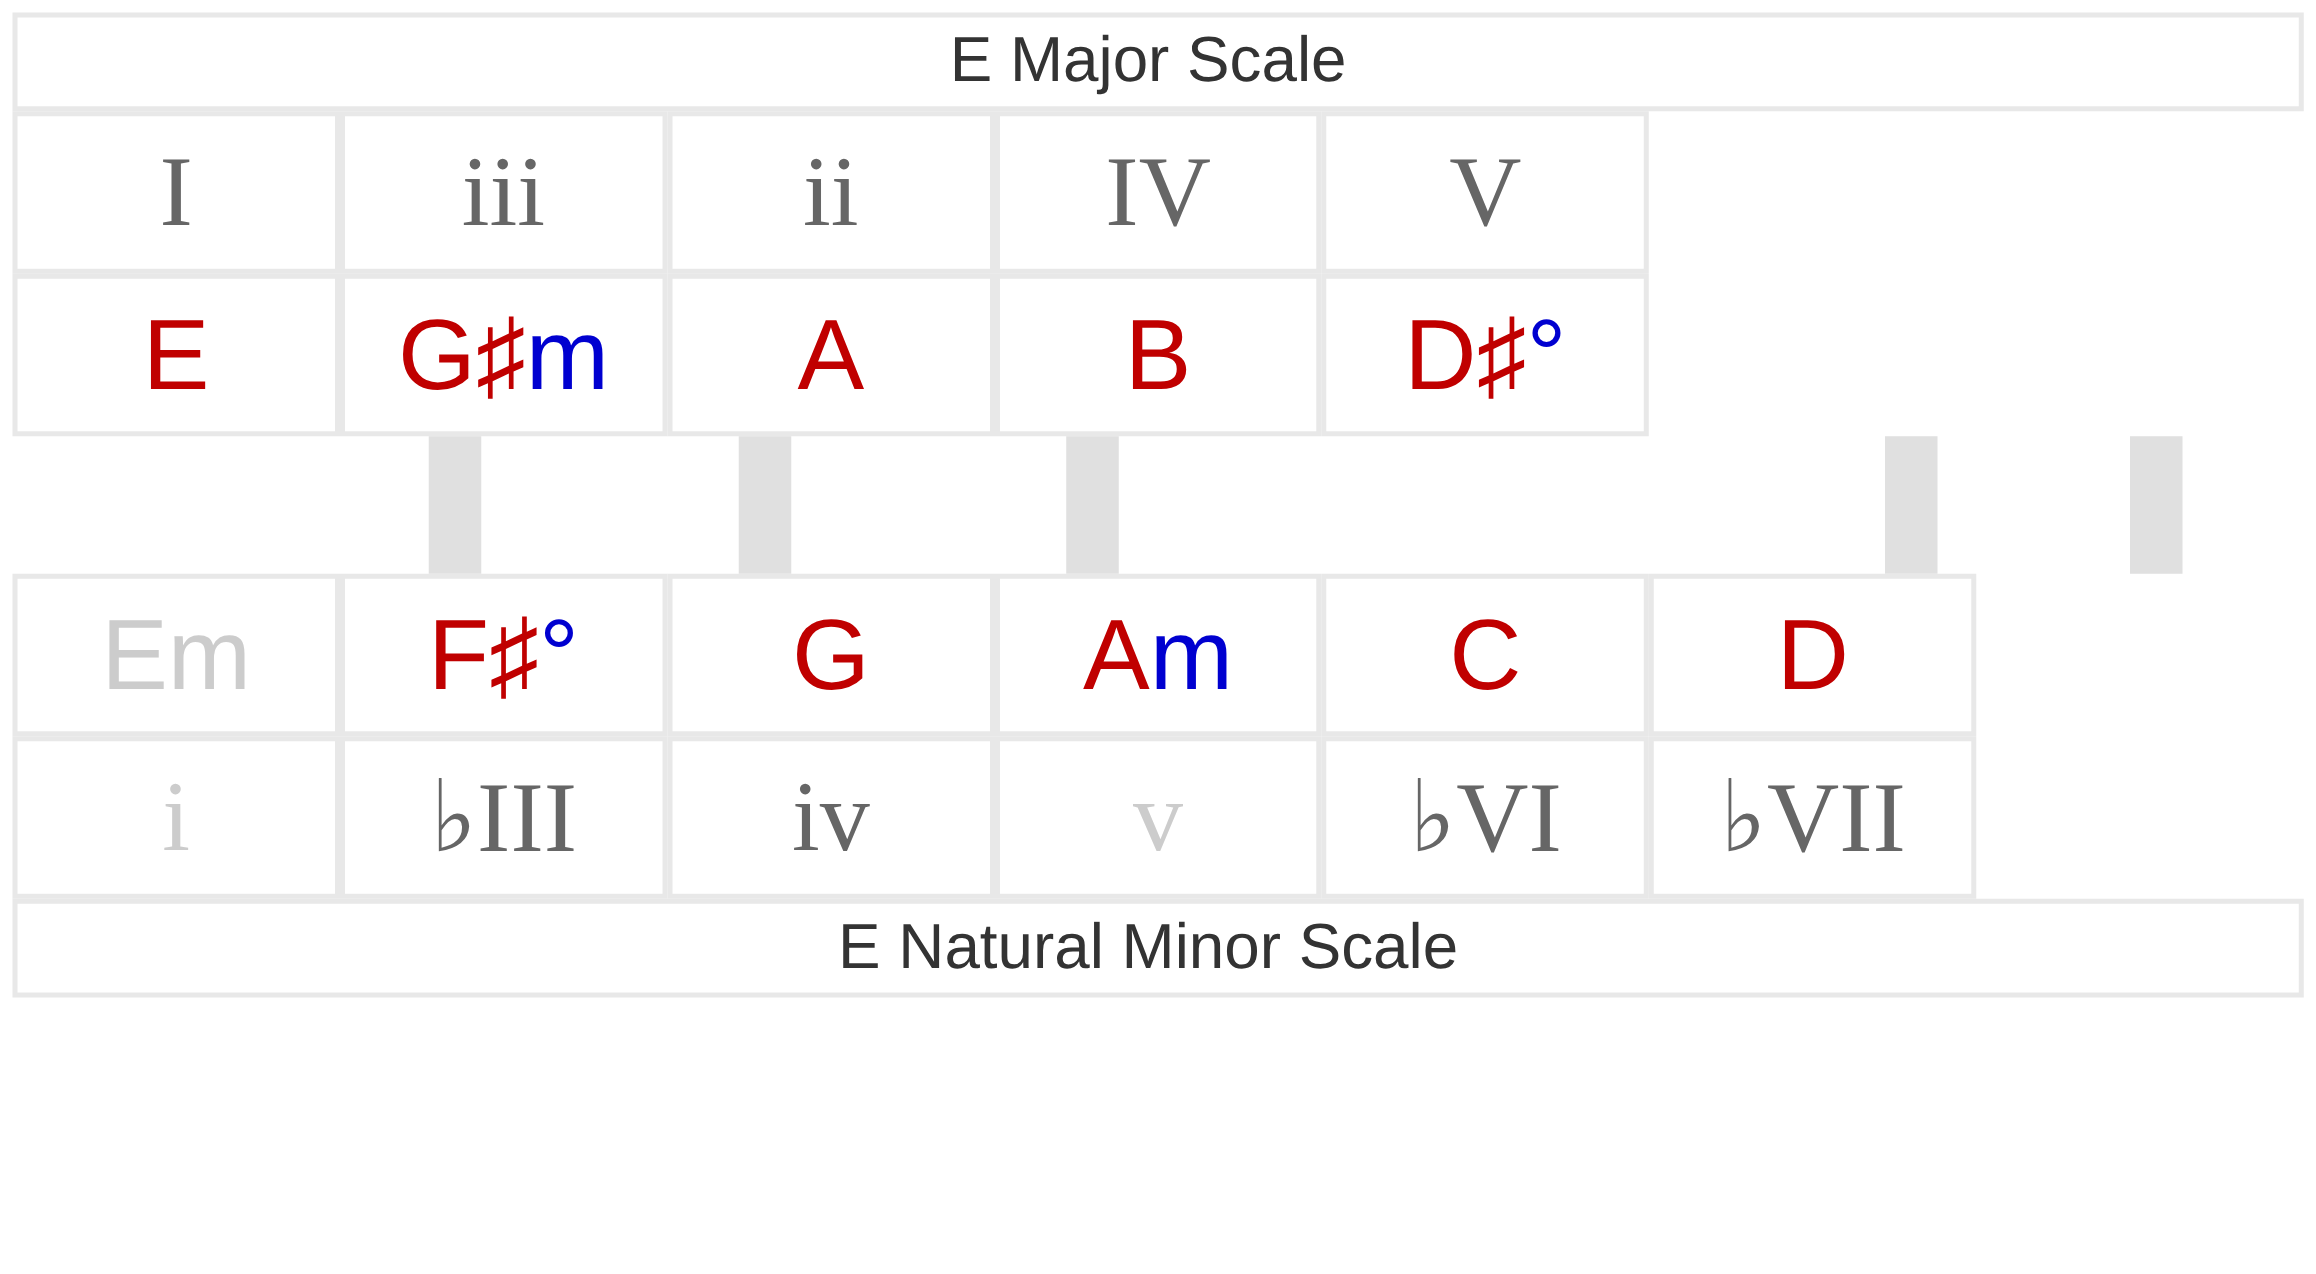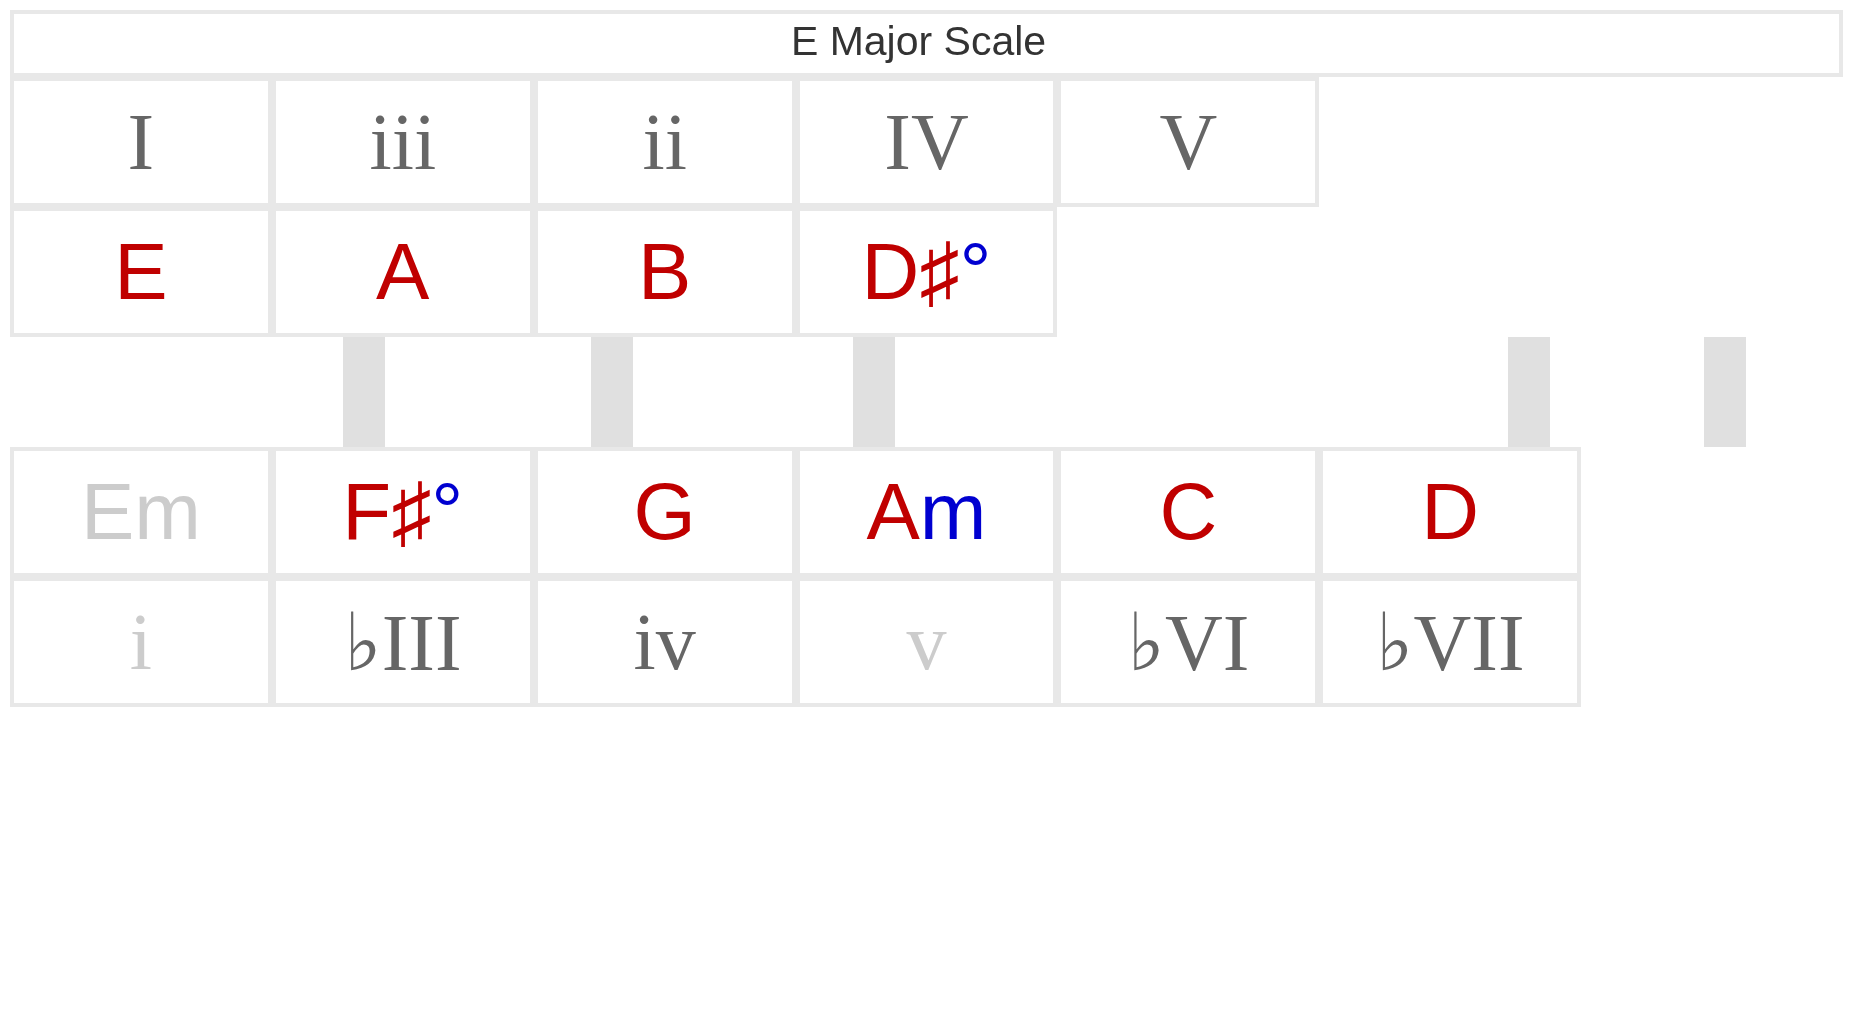--- a/index.html
+++ b/index.html
@@ -9,21 +9,21 @@
     font-family: Arial, Helvetica, sans-serif;
     background: #fff;
   }
   .diagram {
     width: 100%;
     position: relative;
   }
   .title-row {
     border: 4px solid #e8e8e8;
     text-align: center;
-    font-size: 41px;
+    font-size: 51px;
     color: #333;
     padding: 4px 16px 8px 0;
     font-weight: 400;
   }
   .grid-row {
     display: grid;
     grid-template-columns: repeat(7, 1fr);
   }
   .cell {
     border: 4px solid #e8e8e8;
@@ -83,20 +83,23 @@
     <div class="cell">
         <span class="roman">V</span>
       </div>
   </div>
 
   <div class="grid-row">
     <div class="cell">
         <span class="chord"><span class="root">E</span><span class="quality"></span></span>
       </div>
     <div class="cell">
+        <span class="chord"><span class="root">G♯</span><span class="quality">m</span></span>
+      </div>
+    <div class="cell">
         <span class="chord"><span class="root">A</span><span class="quality"></span></span>
       </div>
     <div class="cell">
         <span class="chord"><span class="root">B</span><span class="quality"></span></span>
       </div>
     <div class="cell">
         <span class="chord"><span class="root">D♯</span><span class="quality">°</span></span>
       </div>
   </div>
 
@@ -143,14 +146,15 @@
         <span class="roman dimmed">v</span>
       </div>
     <div class="cell">
         <span class="roman">♭VI</span>
       </div>
     <div class="cell">
         <span class="roman">♭VII</span>
       </div>
   </div>
 
+  <div class="title-row">E Natural Minor Scale</div>
 
 </div>
 
 </body></html>

